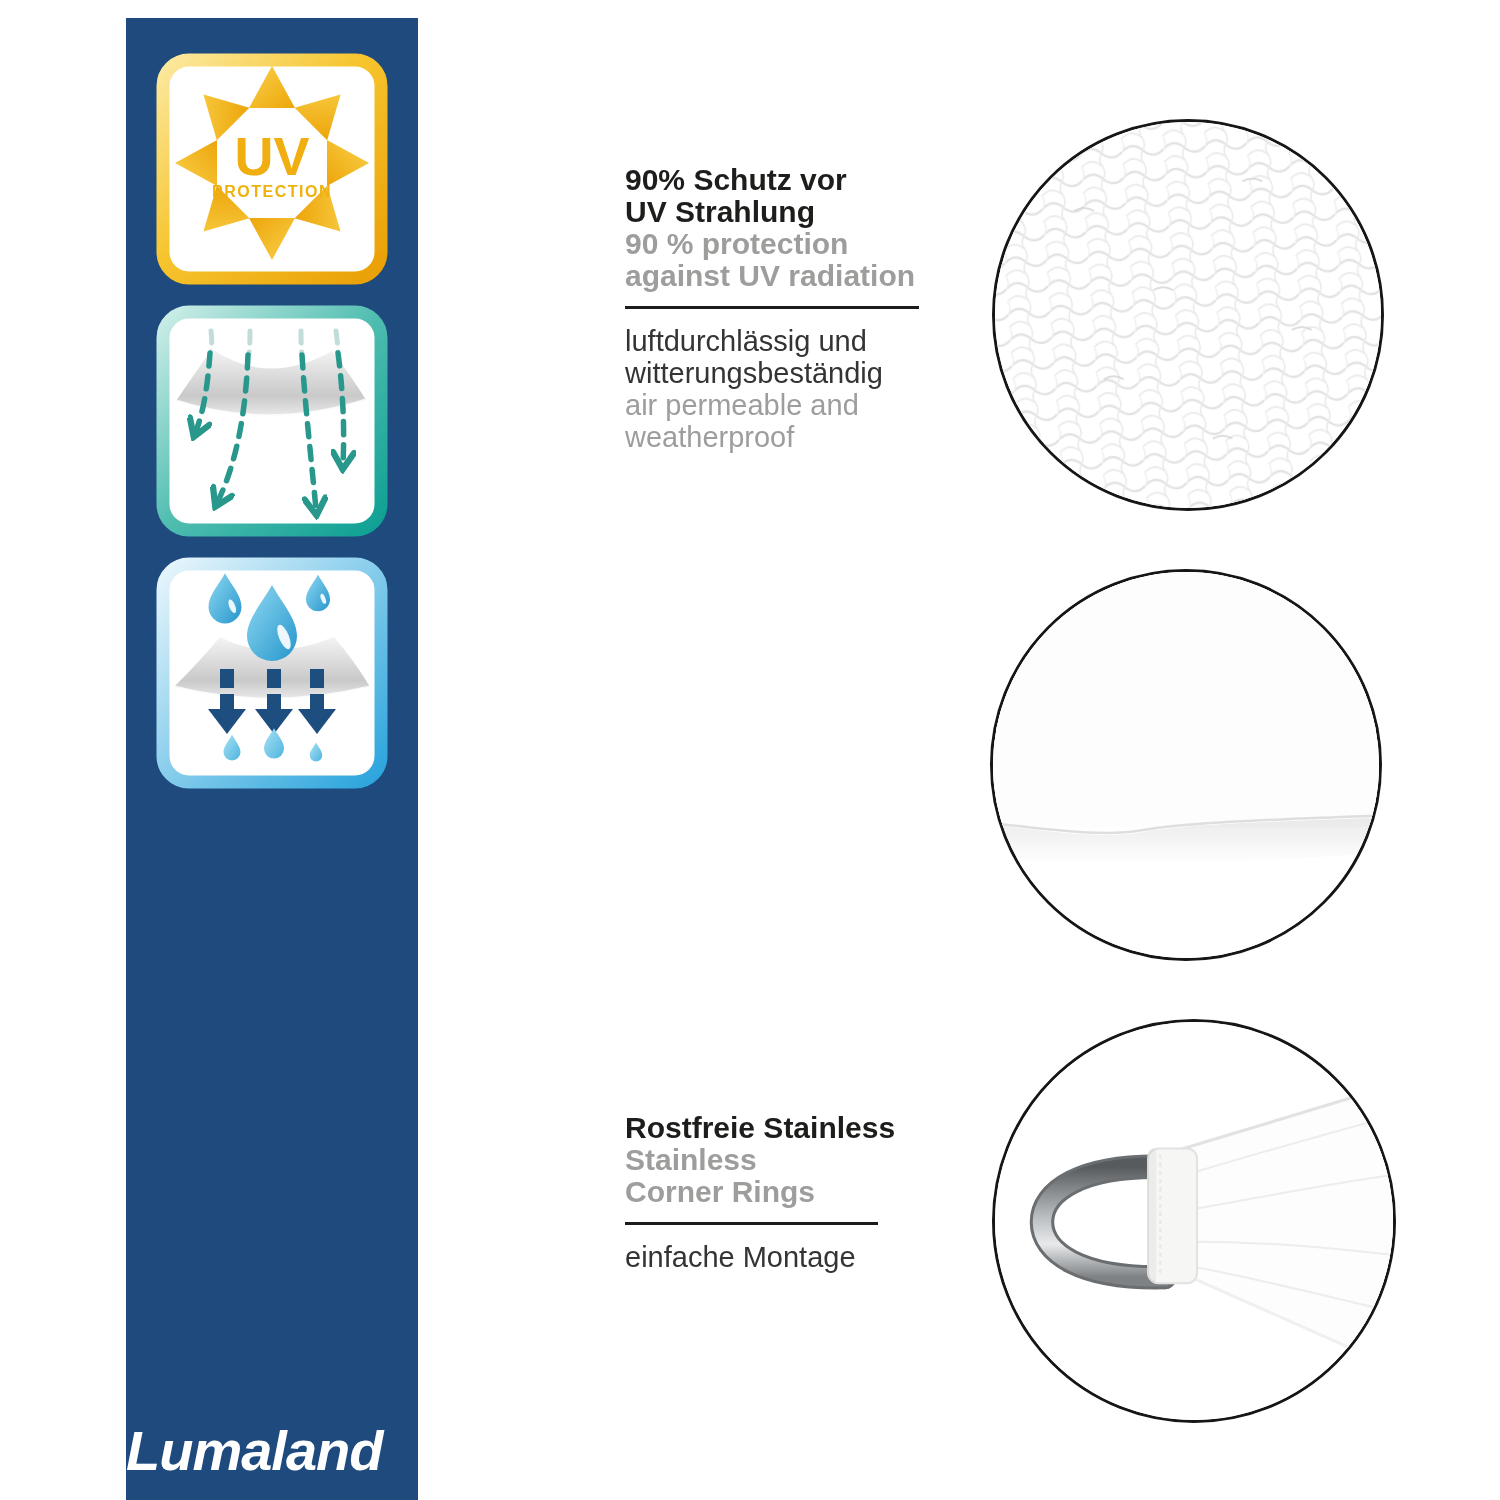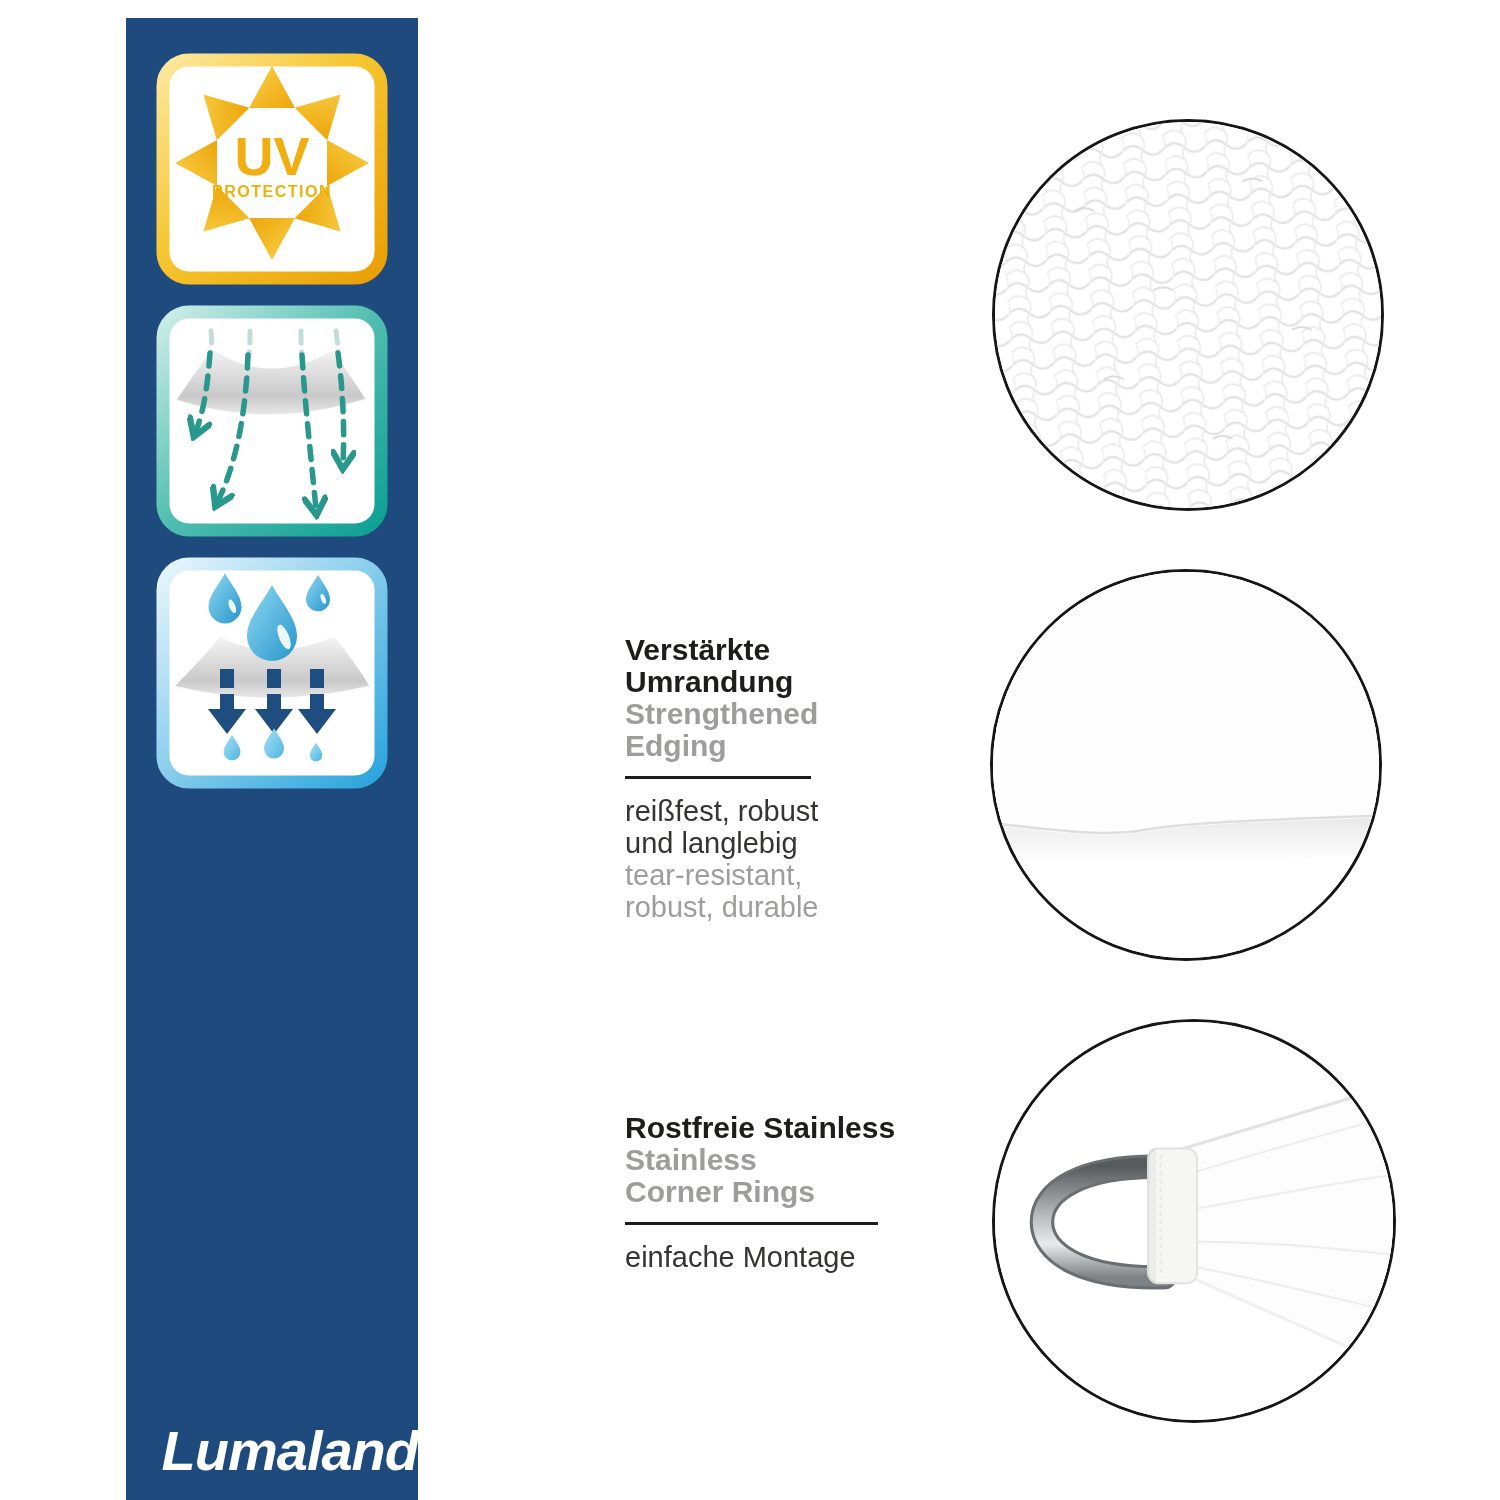--- a/index.html
+++ b/index.html
@@ -5,21 +5,21 @@
   html,body{margin:0;padding:0;background:#ffffff;}
   .page{position:relative;width:1500px;height:1500px;background:#ffffff;overflow:hidden;
         font-family:"Liberation Sans","DejaVu Sans",sans-serif;margin-top:18px;}
 
   
   .sidebar{position:absolute;left:126px;top:0;width:292px;height:1500px;background:#1f4a7d;}
   .icon-box{position:absolute;left:30px;width:232px;height:232px;}
   .box-uv{top:35px;}
   .box-air{top:287px;}
   .box-water{top:539px;}
-  .logo{position:absolute;left:0;top:1400px;width:100%;text-align:right;color:#ffffff;
+  .logo{position:absolute;left:0;top:1400px;width:100%;text-align:left;color:#ffffff;
         font-weight:bold;font-style:italic;font-size:56px;letter-spacing:-1px;}
 
   
   .feature{position:absolute;left:625px;width:345px;}
   .f1{top:146px;} .f2{top:616px;} .f3{top:1094px;}
   .title-de{font-size:30px;line-height:32px;font-weight:bold;color:#1d1d1b;white-space:pre-line;}
   .title-en{font-size:30px;line-height:32px;font-weight:bold;color:#9d9d9c;white-space:pre-line;}
   .divider{border:none;border-top:3px solid #1c1c1b;margin:14px 0 16px 0;}
   .f1 .divider{width:294px;} .f2 .divider{width:186px;} .f3 .divider{width:253px;}
   .desc-de{font-size:29px;line-height:32px;color:#343433;white-space:pre-line;}
@@ -164,32 +164,32 @@
           <g transform="translate(160,196) scale(0.25)">
               <path d="M0,-42 C10,-24 25,-8 25,9 A25,25 0 1,1 -25,9 C-25,-8 -10,-24 0,-42 Z" fill="url(#dropS)"></path>
             </g>
         </g>
       </svg>
     </div>
 
     <div class="logo">Lumaland</div>
   </aside>
 
-
-  <section class="feature f2">
-    <div class="title-de">Verstärkte
-Umrandung</div>
-    <div class="title-en">Strengthened
-Edging</div>
+  <section class="feature f1">
+    <div class="title-de">90% Schutz vor
+UV Strahlung</div>
+    <div class="title-en">90 % protection
+against UV radiation</div>
     <hr class="divider">
-    <div class="desc-de">reißfest, robust
-und langlebig</div>
-    <div class="desc-en">tear-resistant,
-robust, durable</div>
+    <div class="desc-de">luftdurchlässig und
+witterungsbeständig</div>
+    <div class="desc-en">air permeable and
+weatherproof</div>
   </section>
+
 
   <section class="feature f3">
     <div class="title-de">Rostfreie Stainless</div>
     <div class="title-en">Stainless
 Corner Rings</div>
     <hr class="divider">
     <div class="desc-de">einfache Montage</div>
   </section>
 
   <div class="photo p1">

